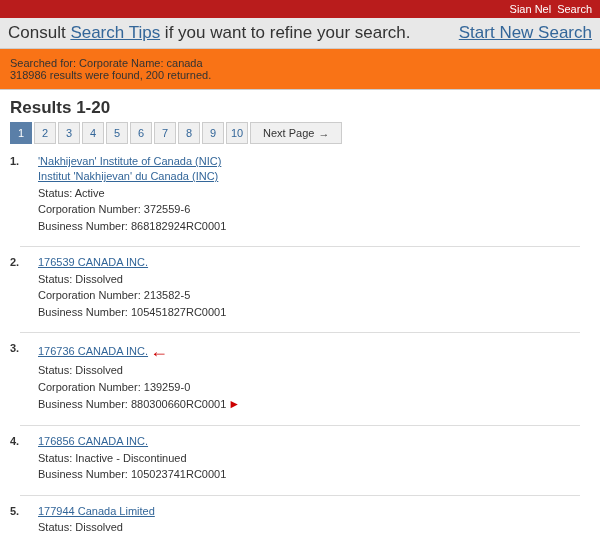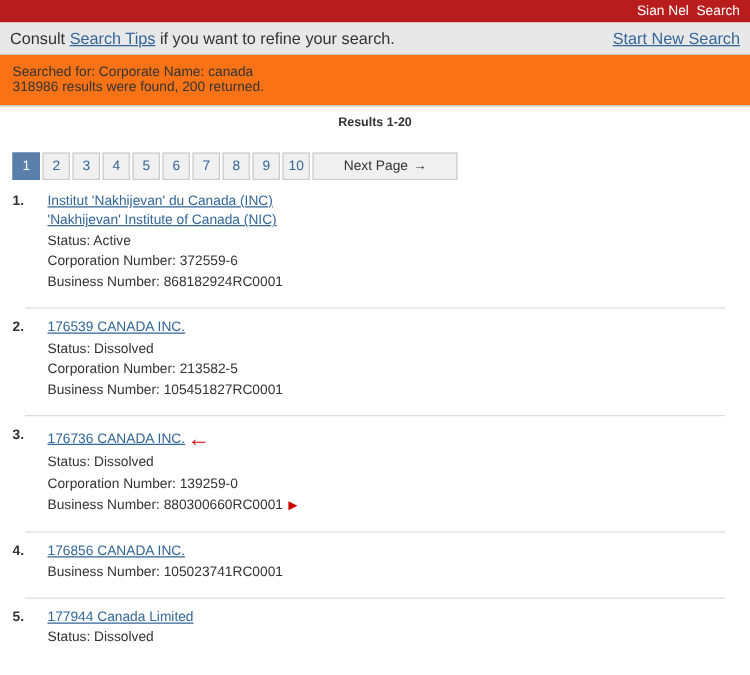--- a/index.html
+++ b/index.html
@@ -26,21 +26,21 @@
     .top-bar a {
       color: #fff;
       text-decoration: none;
       margin-left: 6px;
     }
 
     
     .tips-bar {
       background: #e8e8e8;
       padding: 5px 8px;
-      font-size: 13px;
+      font-size: 17px;
       display: flex;
       justify-content: space-between;
       align-items: flex-end;
       border-bottom: 1px solid #ccc;
     }
     .tips-bar a, .start-new a {
       color: #336699;
       text-decoration: underline;
       cursor: pointer;
     }
@@ -52,24 +52,23 @@
       background: #f97316;
       border-bottom: 1px solid #ccc;
     }
 
     
     .results-section {
       padding: 8px 10px 4px 10px;
     }
 
     .results-label {
-      font-size: 10px;
+      font-size: 17px;
       font-weight: bold;
-      margin-bottom: 18px;
-      text-align: center;
+      margin-bottom: 4px;
     }
 
     
     .pagination {
       display: flex;
       align-items: center;
       gap: 2px;
       margin-bottom: 10px;
     }
     .page-btn {
@@ -87,21 +86,21 @@
     }
     .page-btn.active {
       background: #5a7fa8;
       color: #fff;
       border-color: #5a7fa8;
     }
     .next-page-btn {
       display: inline-flex;
       align-items: center;
       gap: 4px;
-      padding: 2px 24px;
+      padding: 2px 12px;
       height: 22px;
       border: 1px solid #ccc;
       background: #f0f0f0;
       font-size: 11px;
       cursor: pointer;
       color: #333;
       text-decoration: none;
       white-space: nowrap;
     }
 
@@ -176,22 +175,22 @@
     <a class="page-btn">10</a>
     <a class="next-page-btn">
       <span>Next Page</span>
       <span>→</span>
     </a>
   </div>
 
   <div class="result-item">
     <div class="result-num">1.</div>
     <div class="result-body">
+      <a>'Nakhijevan' Institute of Canada (NIC)</a>
       <a>Institut 'Nakhijevan' du Canada (INC)</a>
-      <a>'Nakhijevan' Institute of Canada (NIC)</a>
       <div class="detail">Status: Active</div>
       <div class="detail">Corporation Number: 372559-6</div>
       <div class="detail">Business Number: 868182924RC0001</div>
     </div>
   </div>
 
   <hr class="divider">
 
   <div class="result-item">
     <div class="result-num">2.</div>
@@ -221,20 +220,21 @@
       </div>
     </div>
   </div>
 
   <hr class="divider">
 
   <div class="result-item">
     <div class="result-num">4.</div>
     <div class="result-body">
       <a>176856 CANADA INC.</a>
+      <div class="detail">Status: Inactive - Discontinued</div>
       <div class="detail">Business Number: 105023741RC0001</div>
     </div>
   </div>
 
   <hr class="divider">
 
   <div class="result-item">
     <div class="result-num">5.</div>
     <div class="result-body">
       <a>177944 Canada Limited</a>

